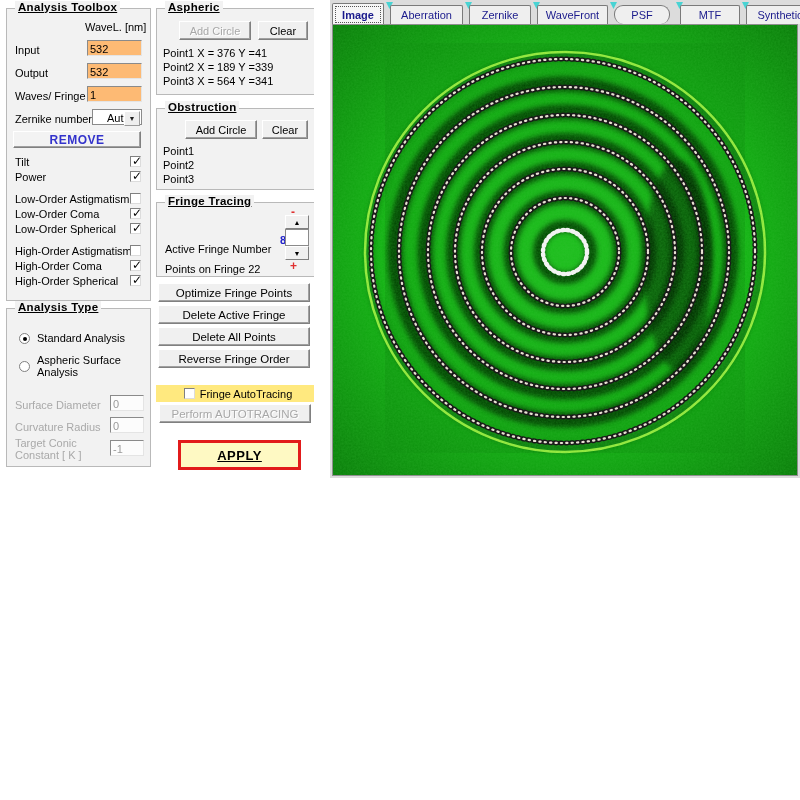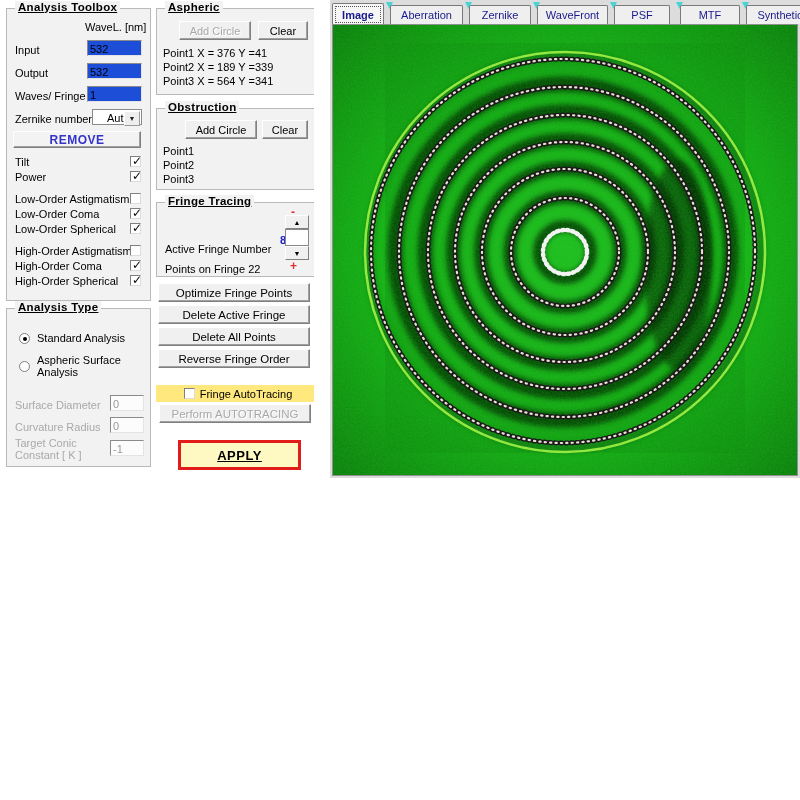--- a/index.html
+++ b/index.html
@@ -8,21 +8,21 @@
        font-size:11px;color:#000;}
   #app{position:absolute;left:0;top:165;width:800px;height:478px;}
 
   
   .group{position:absolute;background:#f2f2f2;border:1px solid #b9b9b9;}
   .grp-title{position:absolute;top:-8px;left:8px;background:#f2f2f2;
              padding:0 3px;font-weight:bold;font-size:11.5px;
              text-decoration:underline;letter-spacing:.3px;}
   .lbl{position:absolute;white-space:nowrap;font-size:11px;}
   .lbl.dim{color:#a9a9a9;}
-  .tf{position:absolute;background:#1d4ed8;border:1px solid #8a8a8a;
+  .tf{position:absolute;background:#fdba74;border:1px solid #8a8a8a;
       border-right-color:#e4e4e4;border-bottom-color:#e4e4e4;
       font-family:"Liberation Sans",sans-serif;font-size:11px;
       padding:1px 2px;box-sizing:border-box;line-height:14px;color:#000;}
   .tf.dim{color:#9a9a9a;background:#fcfcfc;}
   .btn{position:absolute;background:#f0f0f0;border:1px solid #808080;
        border-top-color:#ffffff;border-left-color:#ffffff;
        box-shadow:inset -1px -1px 0 #a0a0a0;
        font-size:11px;text-align:center;box-sizing:border-box;
        display:flex;align-items:center;justify-content:center;
        white-space:nowrap;color:#000;cursor:default;}
@@ -250,21 +250,21 @@
       </div>
       <div class="tabnub" style="left:135px;"></div>
       <div class="tab" style="left:139px;width:62px;">
         <span>Zernike</span>
       </div>
       <div class="tabnub" style="left:203px;"></div>
       <div class="tab" style="left:207px;width:71px;">
         <span>WaveFront</span>
       </div>
       <div class="tabnub" style="left:280px;"></div>
-      <div class="tab" style="left:284px;width:56px;">
+      <div class="tab" style="left:284px;width:56px;border-radius:9px;">
         <span>PSF</span>
       </div>
       <div class="tabnub" style="left:346px;"></div>
       <div class="tab" style="left:350px;width:60px;">
         <span>MTF</span>
       </div>
       <div class="tabnub" style="left:412px;"></div>
       <div class="tab" style="left:416px;width:68px;">
         <span>Synthetic</span>
       </div>

